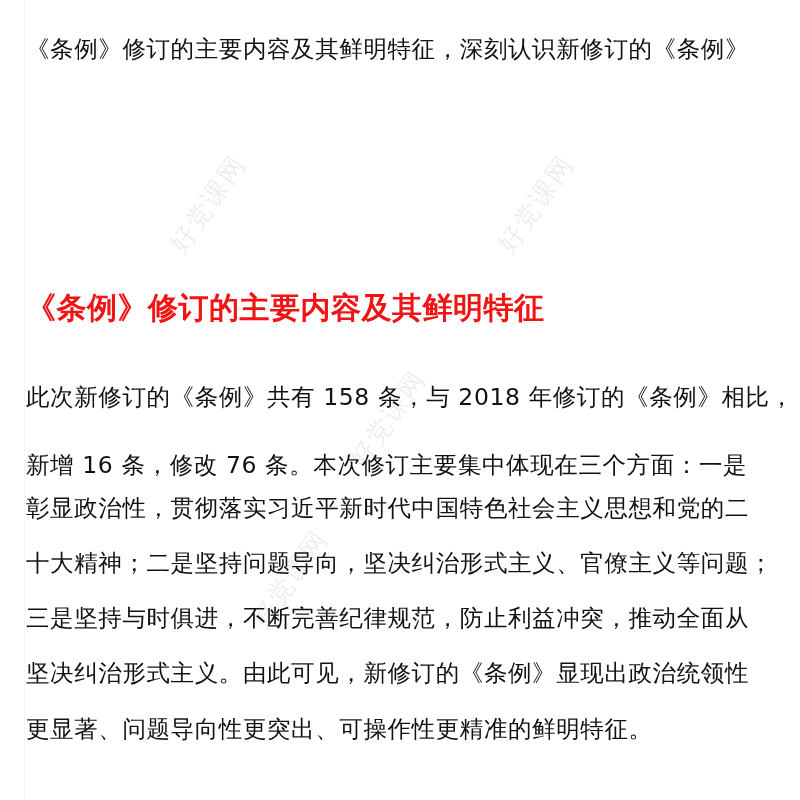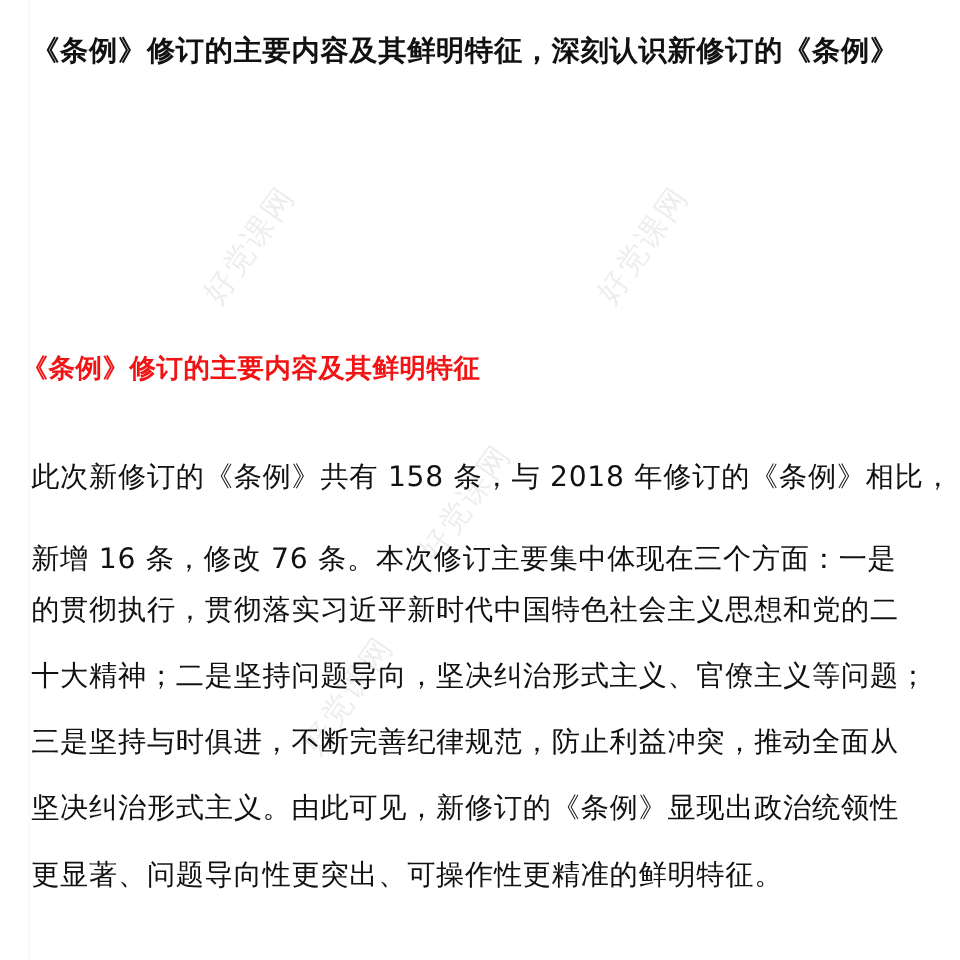--- a/index.html
+++ b/index.html
@@ -31,24 +31,24 @@
       position: absolute;
       left: 26px;
       white-space: nowrap;
       font-size: 23.5px;
       line-height: 30px;
       letter-spacing: 0.6px;
       color: #111111;
     }
     .heading {
       position: absolute;
-      left: 18px;
+      left: 26px;
       top: 293px;
       white-space: nowrap;
-      font-size: 22px;
+      font-size: 30px;
       line-height: 30px;
       font-weight: bold;
       color: #f01414;
       letter-spacing: 0.5px;
     }
     .watermark {
       position: absolute;
       font-size: 26px;
       color: rgba(0,0,0,0.07);
       transform: rotate(-55deg);
@@ -62,24 +62,24 @@
 <body>
 
 <div class="page">
   <div class="content-bg"></div>
 
   <div class="watermark" style="left:190px; top:225px;">好党课网</div>
   <div class="watermark" style="left:518px; top:225px;">好党课网</div>
   <div class="watermark" style="left:370px; top:440px;">好党课网</div>
   <div class="watermark" style="left:272px; top:600px;">好党课网</div>
 
-  <div class="line" style="top:27px;font-weight:bold;">《条例》修订的主要内容及其鲜明特征，深刻认识新修订的《条例》</div>
+  <div class="line" style="top:34px;">《条例》修订的主要内容及其鲜明特征，深刻认识新修订的《条例》</div>
 
   <div class="heading">《条例》修订的主要内容及其鲜明特征</div>
 
   <div class="line" style="top:382px;">此次新修订的《条例》共有 158 条，与 2018 年修订的《条例》相比，</div>
   <div class="line" style="top:450px;">新增 16 条，修改 76 条。本次修订主要集中体现在三个方面：一是</div>
-  <div class="line" style="top:493px;">的贯彻执行，贯彻落实习近平新时代中国特色社会主义思想和党的二</div>
+  <div class="line" style="top:493px;">彰显政治性，贯彻落实习近平新时代中国特色社会主义思想和党的二</div>
   <div class="line" style="top:548px;">十大精神；二是坚持问题导向，坚决纠治形式主义、官僚主义等问题；</div>
   <div class="line" style="top:603px;">三是坚持与时俱进，不断完善纪律规范，防止利益冲突，推动全面从</div>
   <div class="line" style="top:658px;">坚决纠治形式主义。由此可见，新修订的《条例》显现出政治统领性</div>
   <div class="line" style="top:714px;text-align:center;">更显著、问题导向性更突出、可操作性更精准的鲜明特征。</div>
 </div>
 
 </body></html>

